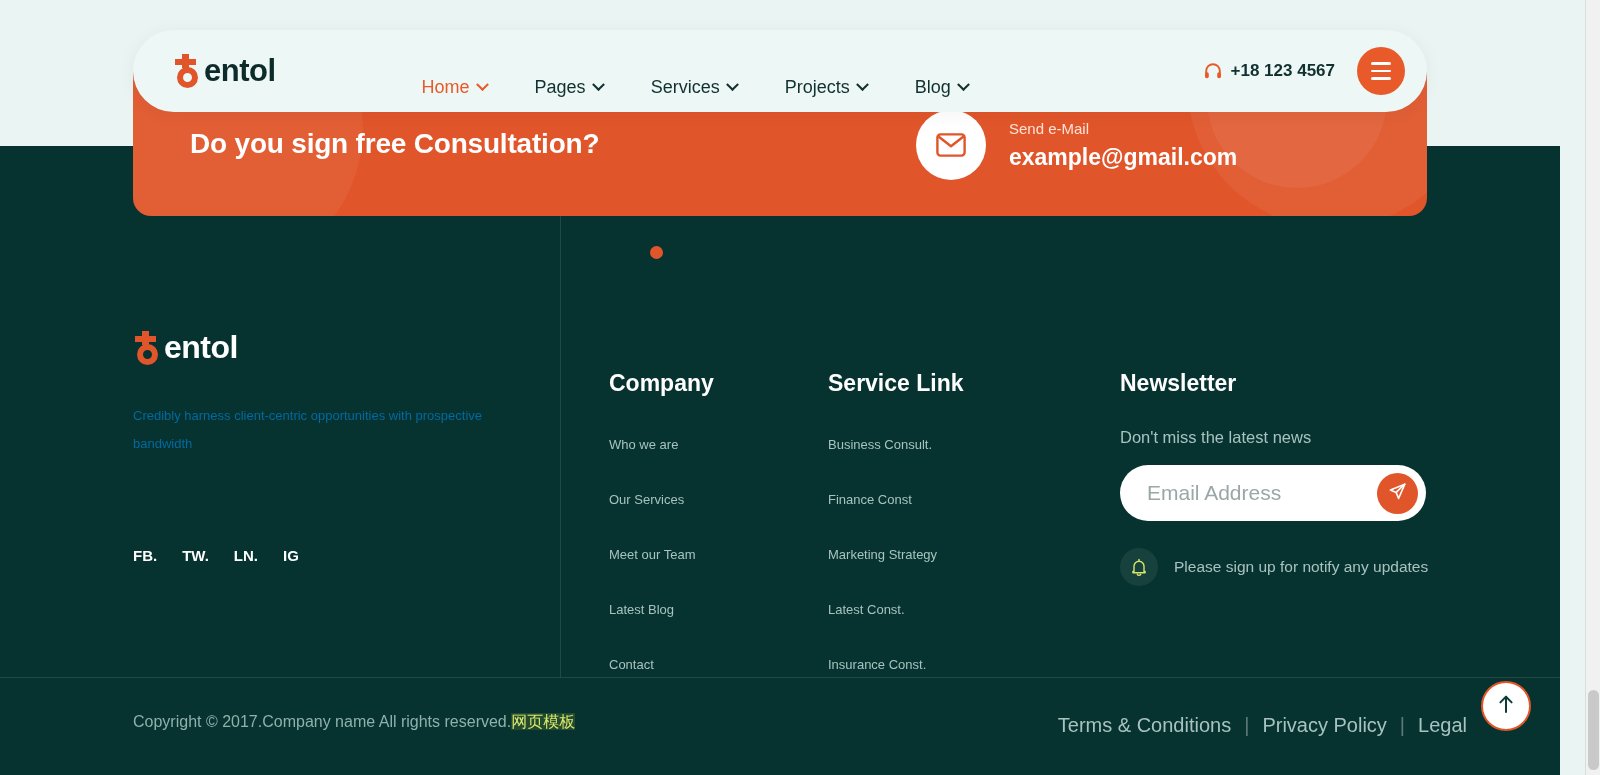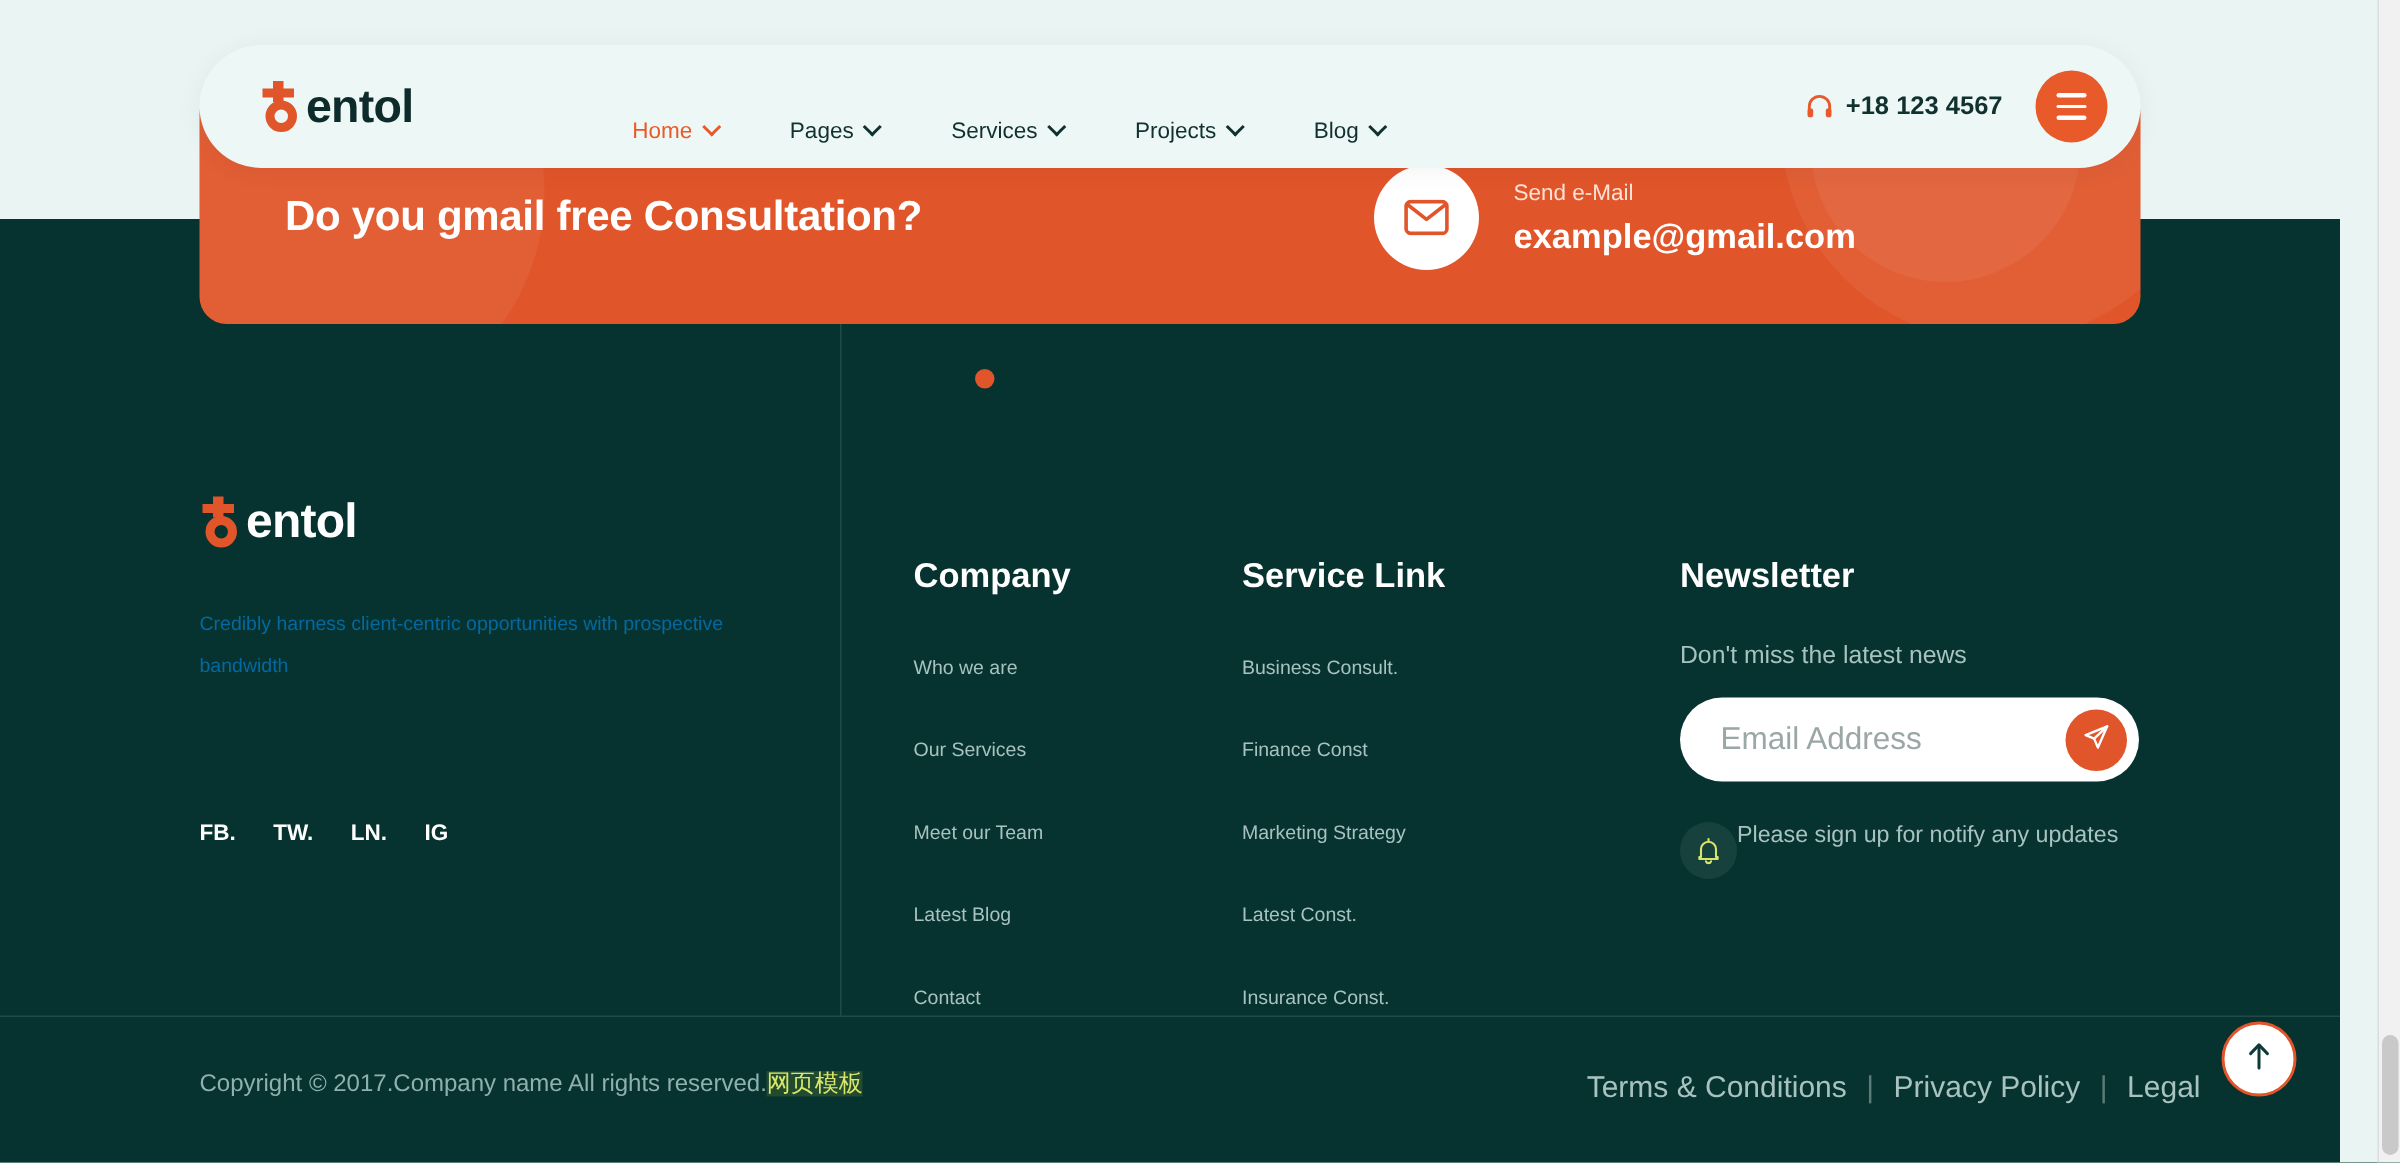--- a/index.html
+++ b/index.html
@@ -109,21 +109,21 @@
   .nav {
     display: flex;
     align-items: center;
     margin-left: 146px;
     gap: 48px;
   }
   .nav-item {
     display: flex;
     align-items: center;
     gap: 8px;
-    font-size: 15px;
+    font-size: 18px;
     color: #10312f;
     cursor: pointer;
     white-space: nowrap;
     margin-top: 33px;
   }
   .nav-item.active { color: #e85a2a; }
   .chev {
     display: inline-block;
     width: 9px; height: 9px;
     border-right: 2px solid currentColor;
@@ -353,21 +353,22 @@
     background: #e1552a;
     border: none;
     display: flex;
     align-items: center;
     justify-content: center;
     cursor: pointer;
   }
   .news-note {
     margin-top: 27px;
     display: flex;
-    align-items: flex-start;
+    align-items: center;
+    gap: 16px;
   }
   .bell-circle {
     width: 38px; height: 38px;
     border-radius: 50%;
     background: rgba(255,255,255,0.07);
     display: flex;
     align-items: center;
     justify-content: center;
     flex: none;
   }
@@ -419,21 +420,21 @@
 <body>
 
 <div class="bg-light"></div>
 <div class="bg-dark"></div>
 
 <div class="cta">
   <div class="cta-deco-1"></div>
   <div class="cta-deco-2"></div>
   <div class="cta-deco-3"></div>
 
-  <div class="cta-title">Do you gmail free Consultation?</div>
+  <div class="cta-title">Do you sign free Consultation?</div>
 
   <div class="cta-mail">
     <div class="mail-circle">
       <svg width="30" height="24" viewBox="0 0 30 24" fill="none">
         <rect x="1.4" y="1.4" width="27.2" height="21.2" rx="3" stroke="#e1552a" stroke-width="2.4"></rect>
         <path d="M2.5 3.5 L15 13.2 L27.5 3.5" stroke="#e1552a" stroke-width="2.4" fill="none" stroke-linejoin="round"></path>
       </svg>
     </div>
     <div>
       <div class="mail-label">Send e-Mail</div>

